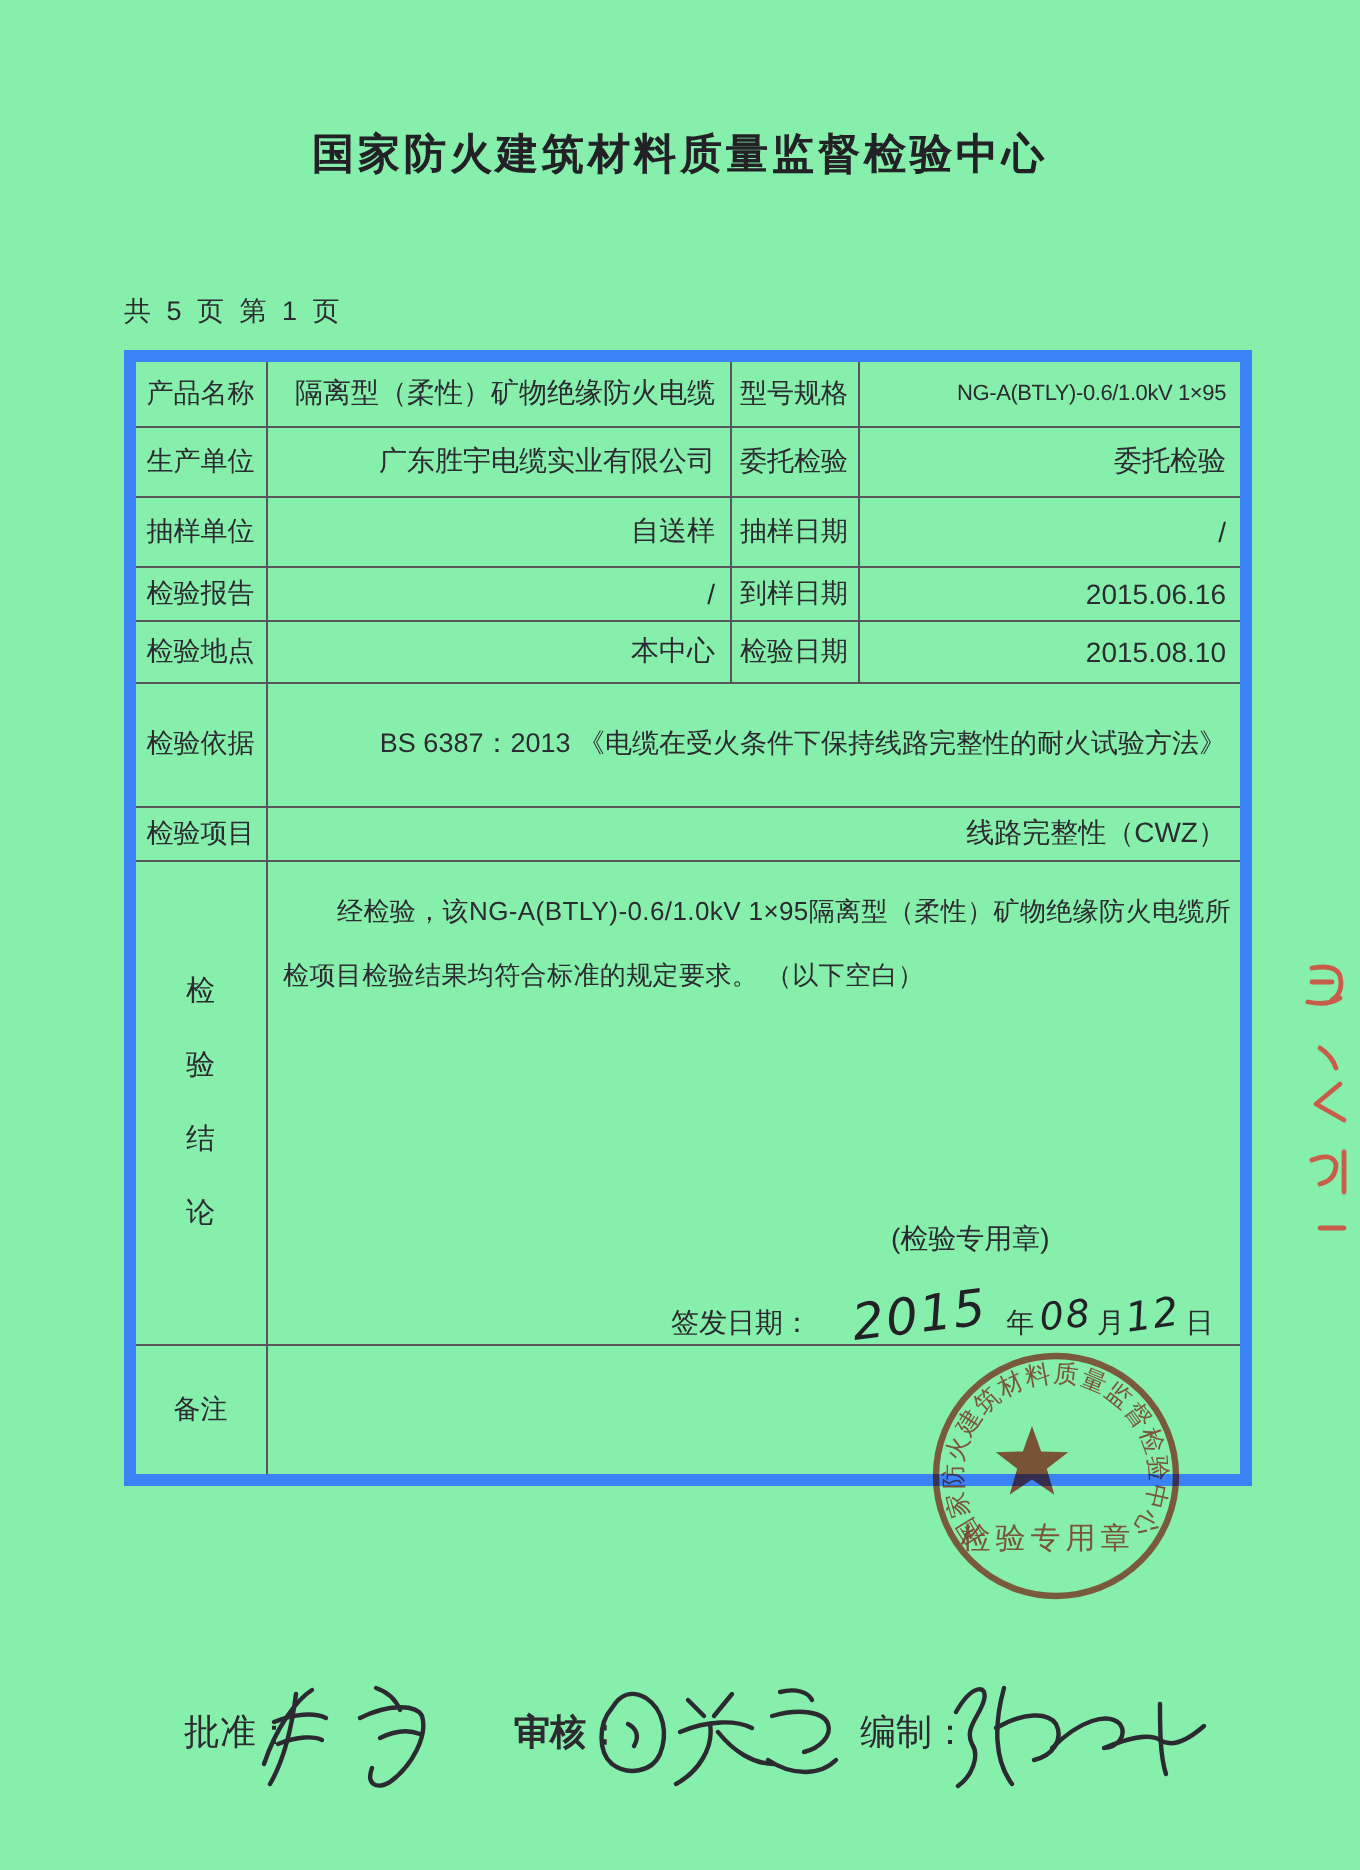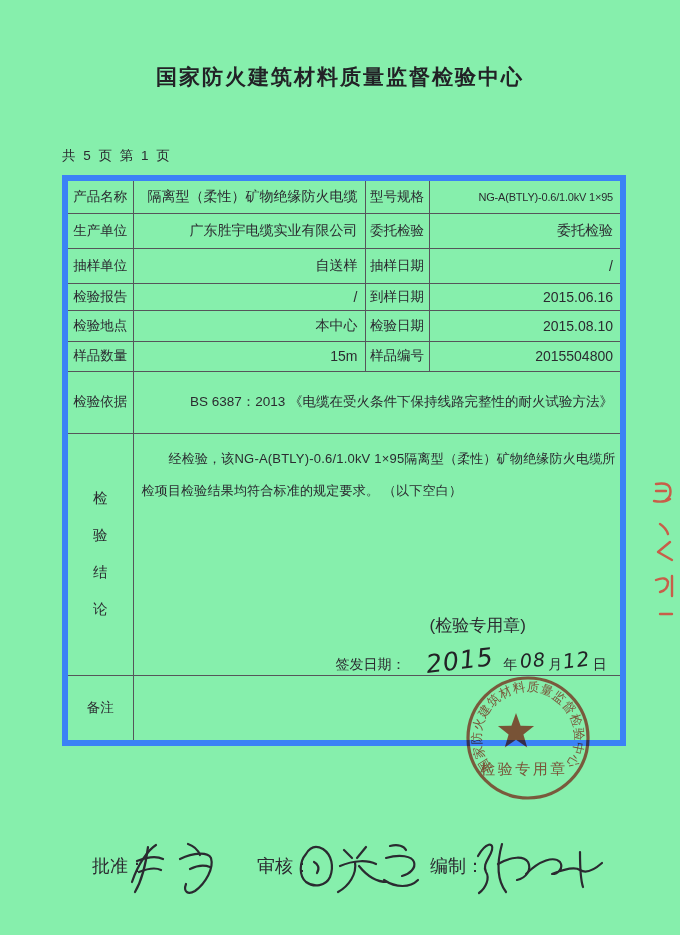--- a/index.html
+++ b/index.html
@@ -25,34 +25,34 @@
   td.val{text-align:right;padding:0 7px;white-space:nowrap;}
   td.fit{font-size:11px;letter-spacing:-0.2px;}
   tr.h35{height:35px;} tr.h27{height:27px;} tr.h31{height:31px;} tr.h30{height:30px;}
   tr.h62{height:62px;} tr.h242{height:242px;} tr.h54{height:68px;}
   td.vlbl{font-size:14.5px;}
   .vstack{display:flex;flex-direction:column;align-items:center;justify-content:center;gap:18px;}
   td.concl{position:relative;vertical-align:top;font-size:13px;}
   .c-line{position:absolute;left:8px;white-space:nowrap;letter-spacing:0.2px;}
   .c-line1{top:16px;text-indent:27px;}
   .c-line2{top:48px;}
-  .seal-note{position:absolute;left:296px;top:180px;font-size:17px;white-space:nowrap;}
+  .seal-note{position:absolute;left:312px;top:180px;font-size:14px;white-space:nowrap;}
   .issue-line{position:absolute;left:202px;top:212px;display:flex;align-items:baseline;
     font-size:14px;white-space:nowrap;}
   .hw{display:inline-block;font-family:"DejaVu Sans",sans-serif;font-style:italic;
     color:#222226;letter-spacing:1px;}
   .hw-year{font-size:25px;transform:rotate(-7deg);margin-left:20px;}
   .hw-month{font-size:19px;transform:rotate(-5deg) translateY(-2px);margin-left:3px;}
   .hw-day{font-size:20px;transform:rotate(-8deg) translateY(-2px);margin-left:1px;}
   .dchar{margin-left:10px;}
   .dchar2{margin-left:2px;}
 
   .footer-sign{position:absolute;left:62px;top:838px;width:558px;height:80px;font-size:18px;}
   .sig-label{position:absolute;top:16px;white-space:nowrap;}
-  .lbl-approve{left:30px;} .lbl-review{left:195px;} .lbl-prepare{left:368px;}
+  .lbl-approve{left:30px;} .lbl-review{left:195px;font-weight:bold;} .lbl-prepare{left:368px;}
   .sig-svg{position:absolute;top:-6px;}
   .sig1{left:54px;} .sig2{left:228px;} .sig3{left:402px;}
   .sig-svg path{fill:none;stroke:#2a2a30;stroke-width:2.2;stroke-linecap:round;stroke-linejoin:round;}
 
   .stamp{position:absolute;left:460px;top:670px;width:136px;height:136px;
     mix-blend-mode:multiply;opacity:0.9;z-index:5;}
   .frag{position:absolute;left:646px;top:476px;width:34px;height:148px;opacity:0.8;z-index:5;}
   .frag path{fill:none;stroke:#d93a31;stroke-width:2.4;stroke-linecap:round;stroke-linejoin:round;}
 </style>
 </head>
@@ -97,29 +97,27 @@
       <td class="val">/</td>
       <td class="lbl">到样日期</td>
       <td class="val">2015.06.16</td>
     </tr>
     <tr class="h31">
       <td class="lbl">检验地点</td>
       <td class="val">本中心</td>
       <td class="lbl">检验日期</td>
       <td class="val">2015.08.10</td>
     </tr>
-    <tr class="h30">
-      <td class="lbl">样品数量</td>
-      <td class="val">15m</td>
-      <td class="lbl">样品编号</td>
-      <td class="val">2015504800</td>
-    </tr>
     <tr class="h62">
       <td class="lbl">检验依据</td>
       <td class="val" colspan="3" style="font-size:13.5px;margin-left:38px;">BS 6387：2013 《电缆在受火条件下保持线路完整性的耐火试验方法》</td>
+    </tr>
+    <tr class="h27">
+      <td class="lbl">检验项目</td>
+      <td class="val" colspan="3">线路完整性（CWZ）</td>
     </tr>
     <tr class="h242">
       <td class="lbl vlbl">
         <div class="vstack">
           <span>检</span>
           <span>验</span>
           <span>结</span>
           <span>论</span>
         </div>
       </td>

